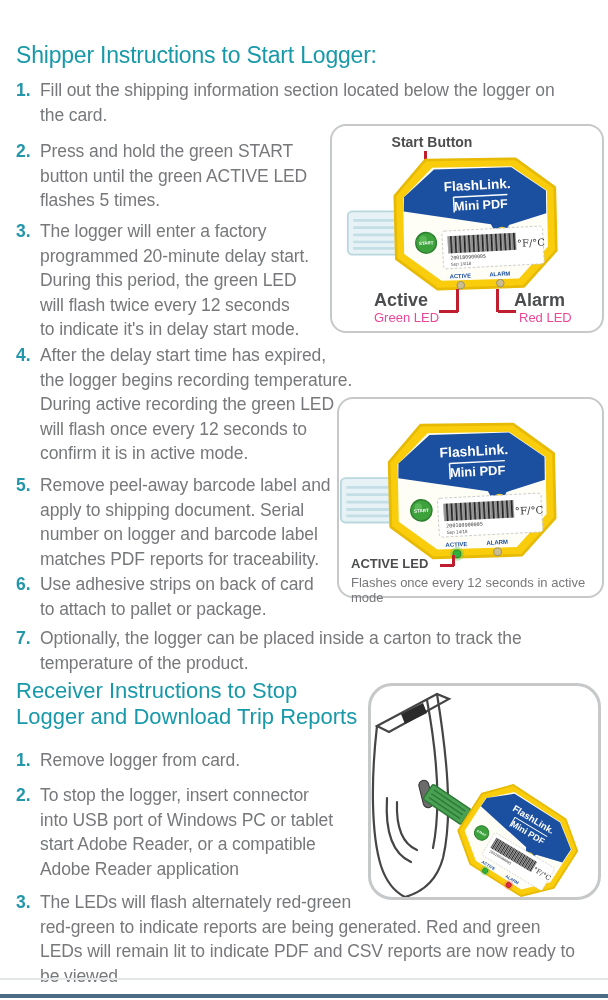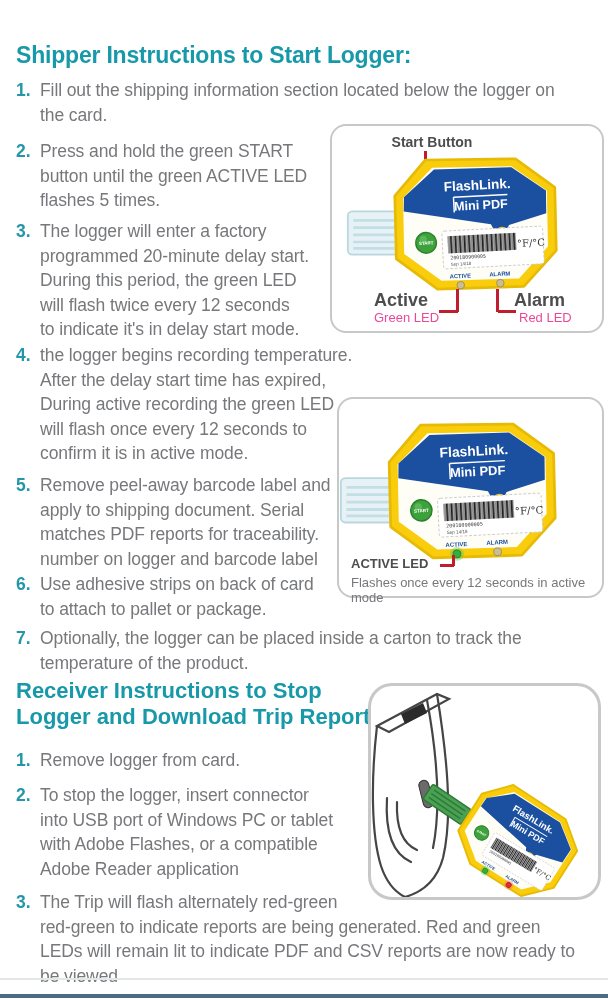--- a/index.html
+++ b/index.html
@@ -1,18 +1,18 @@
 <!DOCTYPE html>
 <html><head>
 <meta charset="utf-8">
 <style>
   html,body{margin:0;padding:0;background:#fff;}
   .page{position:relative;width:608px;height:1000px;background:#ffffff;overflow:hidden;
         font-family:"Liberation Sans",sans-serif;}
-  .title{position:absolute;left:16px;margin:0;color:#1899a9;font-weight:700;}
+  .title{position:absolute;left:16px;margin:0;color:#1899a9;font-weight:400;}
   .t1{top:42px;font-size:23px;letter-spacing:-0.2px;}
   .t2{top:678px;font-size:22px;line-height:26px;}
   .t2 .ln{display:block;}
   .item{position:absolute;left:16px;padding-left:24px;font-size:17.5px;line-height:24.5px;
         color:#77787b;letter-spacing:-0.1px;}
   .item .num{position:absolute;left:0;top:0;color:#2397a9;font-weight:700;}
   .ln{display:block;}
   .figbox{position:absolute;background:#fff;border:2px solid #c6c8ca;border-radius:16px;}
   #box1{left:330px;top:124px;width:270px;height:205px;}
   #box2{left:337px;top:397px;width:263px;height:197px;}
@@ -95,33 +95,33 @@
     <span class="num">3.</span>
     <span class="ln">The logger will enter a factory</span>
     <span class="ln">programmed 20-minute delay start.</span>
     <span class="ln">During this period, the green LED</span>
     <span class="ln">will flash twice every 12 seconds</span>
     <span class="ln">to indicate it's in delay start mode.</span>
   </div>
 
   <div class="item" style="top:343px;width:340px">
     <span class="num">4.</span>
+    <span class="ln">After the delay start time has expired,</span>
     <span class="ln">the logger begins recording temperature.</span>
-    <span class="ln">After the delay start time has expired,</span>
     <span class="ln">During active recording the green LED</span>
     <span class="ln">will flash once every 12 seconds to</span>
     <span class="ln">confirm it is in active mode.</span>
   </div>
 
   <div class="item" style="top:473px;width:330px">
     <span class="num">5.</span>
     <span class="ln">Remove peel-away barcode label and</span>
     <span class="ln">apply to shipping document. Serial</span>
+    <span class="ln">number on logger and barcode label</span>
     <span class="ln">matches PDF reports for traceability.</span>
-    <span class="ln">number on logger and barcode label</span>
   </div>
 
   <div class="item" style="top:572px;width:320px">
     <span class="num">6.</span>
     <span class="ln">Use adhesive strips on back of card</span>
     <span class="ln">to attach to pallet or package.</span>
   </div>
 
   <div class="item" style="top:626px;width:565px">
     <span class="num">7.</span>
@@ -231,27 +231,27 @@
 
   <div class="item" style="top:748px;width:300px">
     <span class="num">1.</span>
     <span class="ln">Remove logger from card.</span>
   </div>
 
   <div class="item" style="top:783px;width:340px">
     <span class="num">2.</span>
     <span class="ln">To stop the logger, insert connector</span>
     <span class="ln">into USB port of Windows PC or tablet</span>
-    <span class="ln">with Adobe Flashes, or a compatible</span>
+    <span class="ln">start Adobe Reader, or a compatible</span>
     <span class="ln">Adobe Reader application</span>
   </div>
 
   <div class="item" style="top:890px;width:565px">
     <span class="num">3.</span>
-    <span class="ln">The Trip will flash alternately red-green</span>
+    <span class="ln">The LEDs will flash alternately red-green</span>
     <span class="ln">red-green to indicate reports are being generated. Red and green</span>
     <span class="ln">LEDs will remain lit to indicate PDF and CSV reports are now ready to</span>
     <span class="ln">be viewed</span>
   </div>
 
   <div class="figbox" id="box3">
     <svg class="laptop" viewBox="0 0 227 211">
       <path class="lap-stroke" d="M6,40 L66,8 L78,13 L18,46 Z"></path>
       <polygon points="30,28 52,17 56,27 34,38" fill="#2b2b2b"></polygon>
       <path class="lap-stroke" d="M66,8 C76,70 82,130 72,172 C66,194 52,206 34,211"></path>

